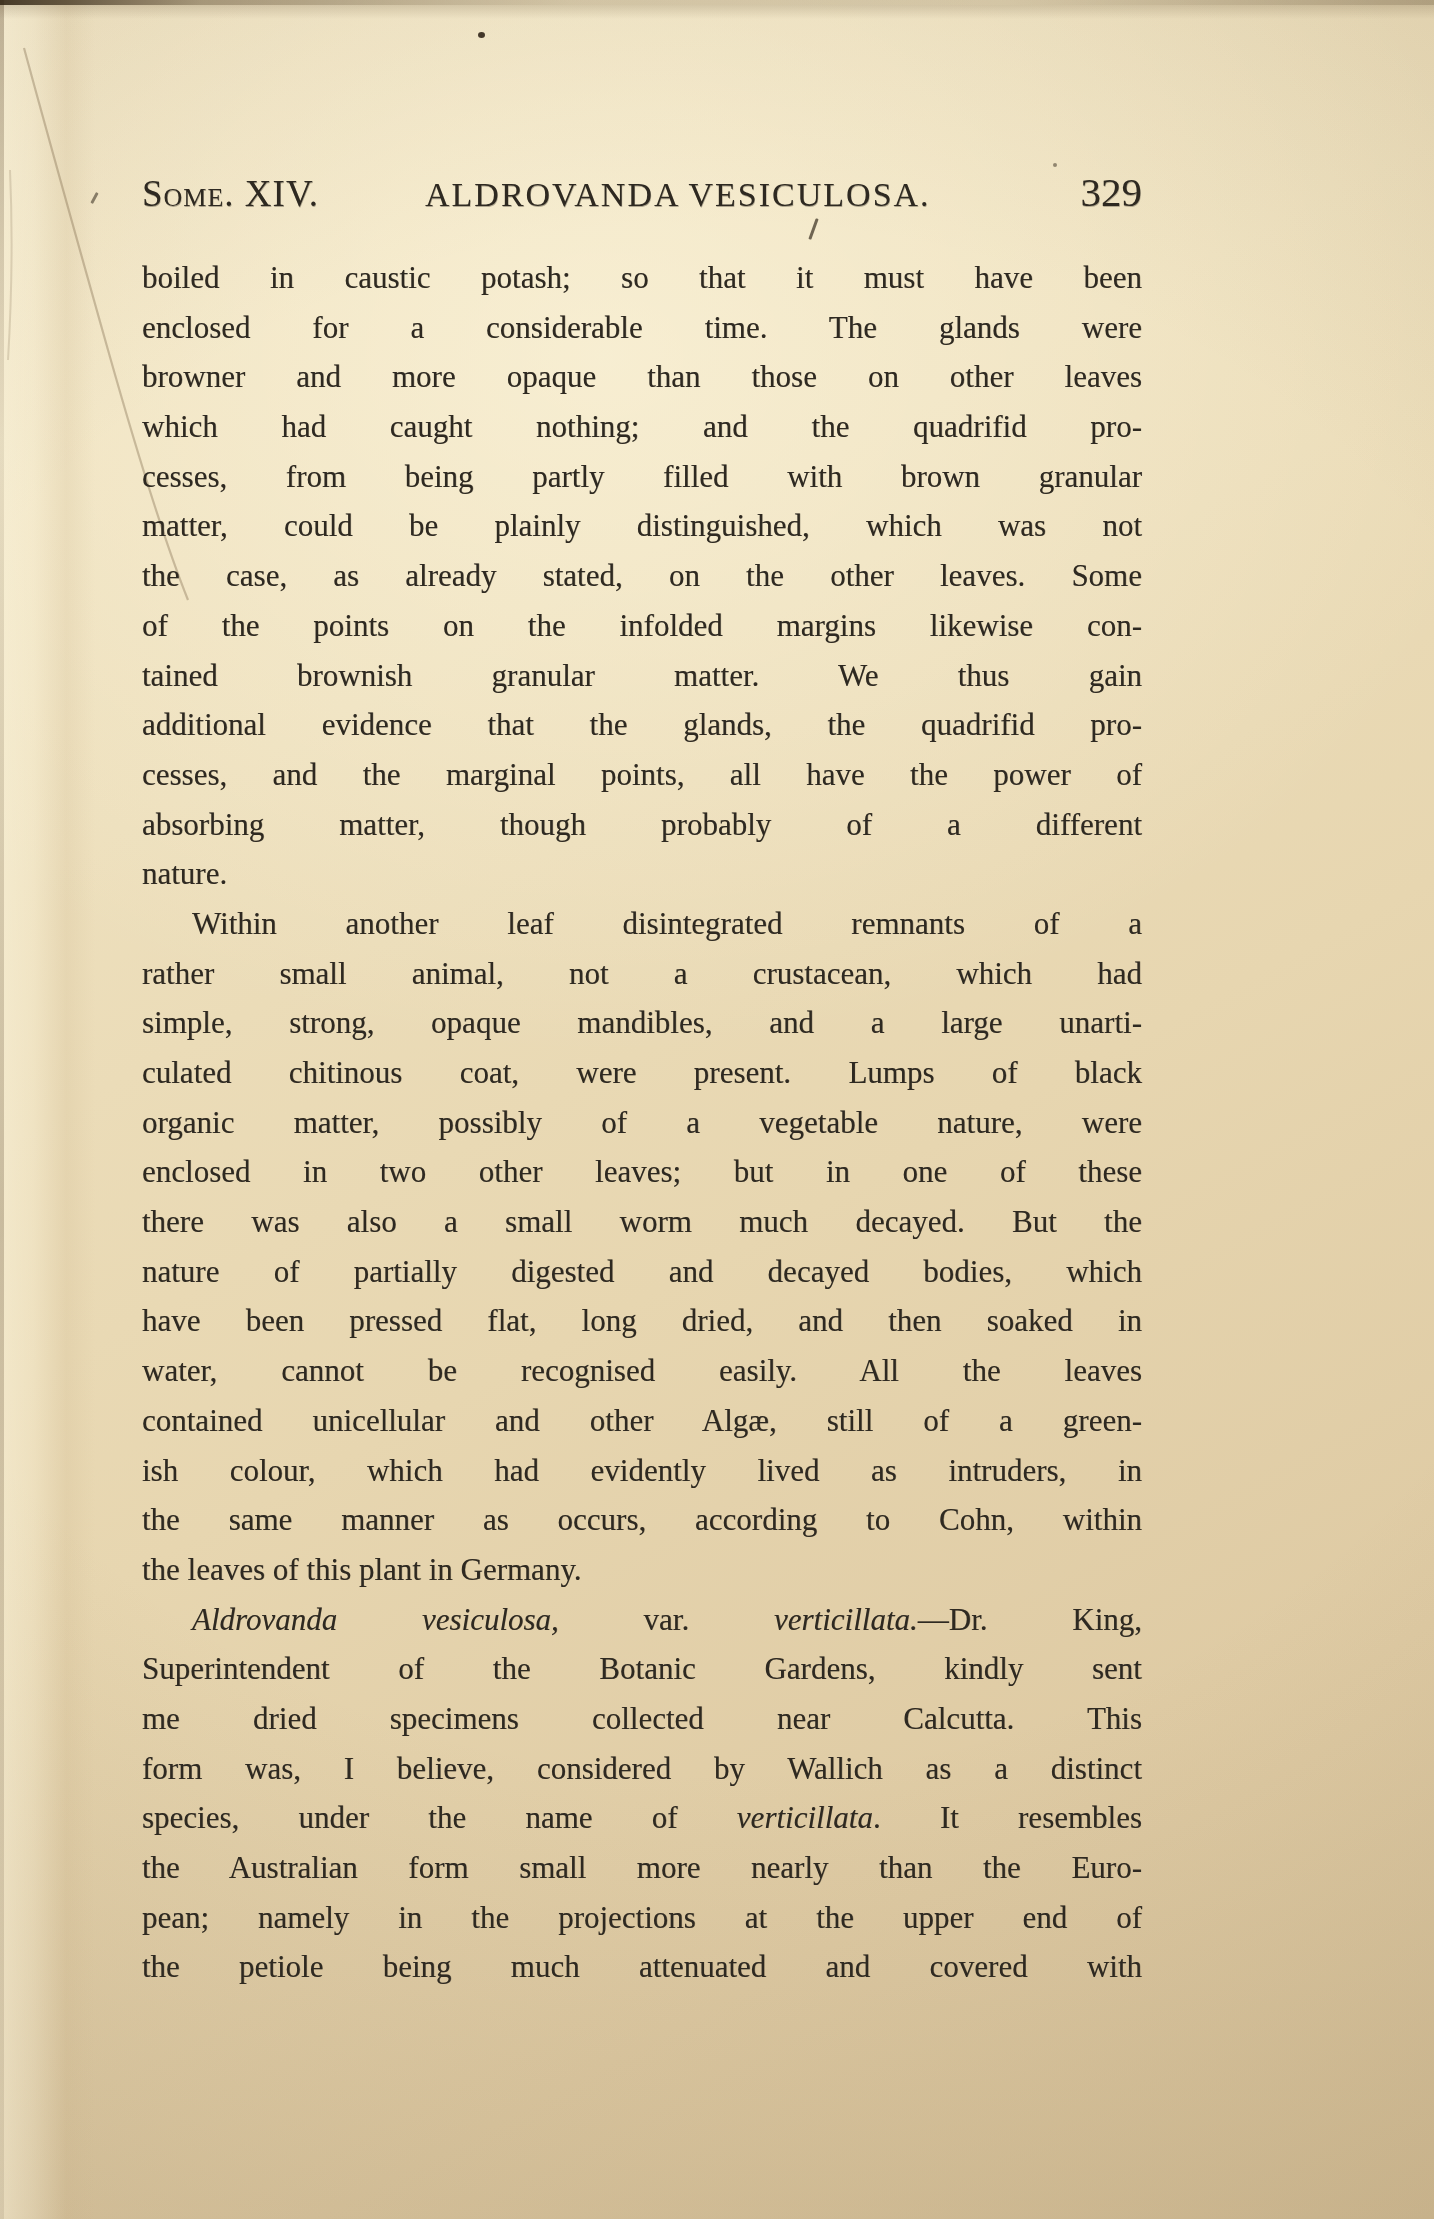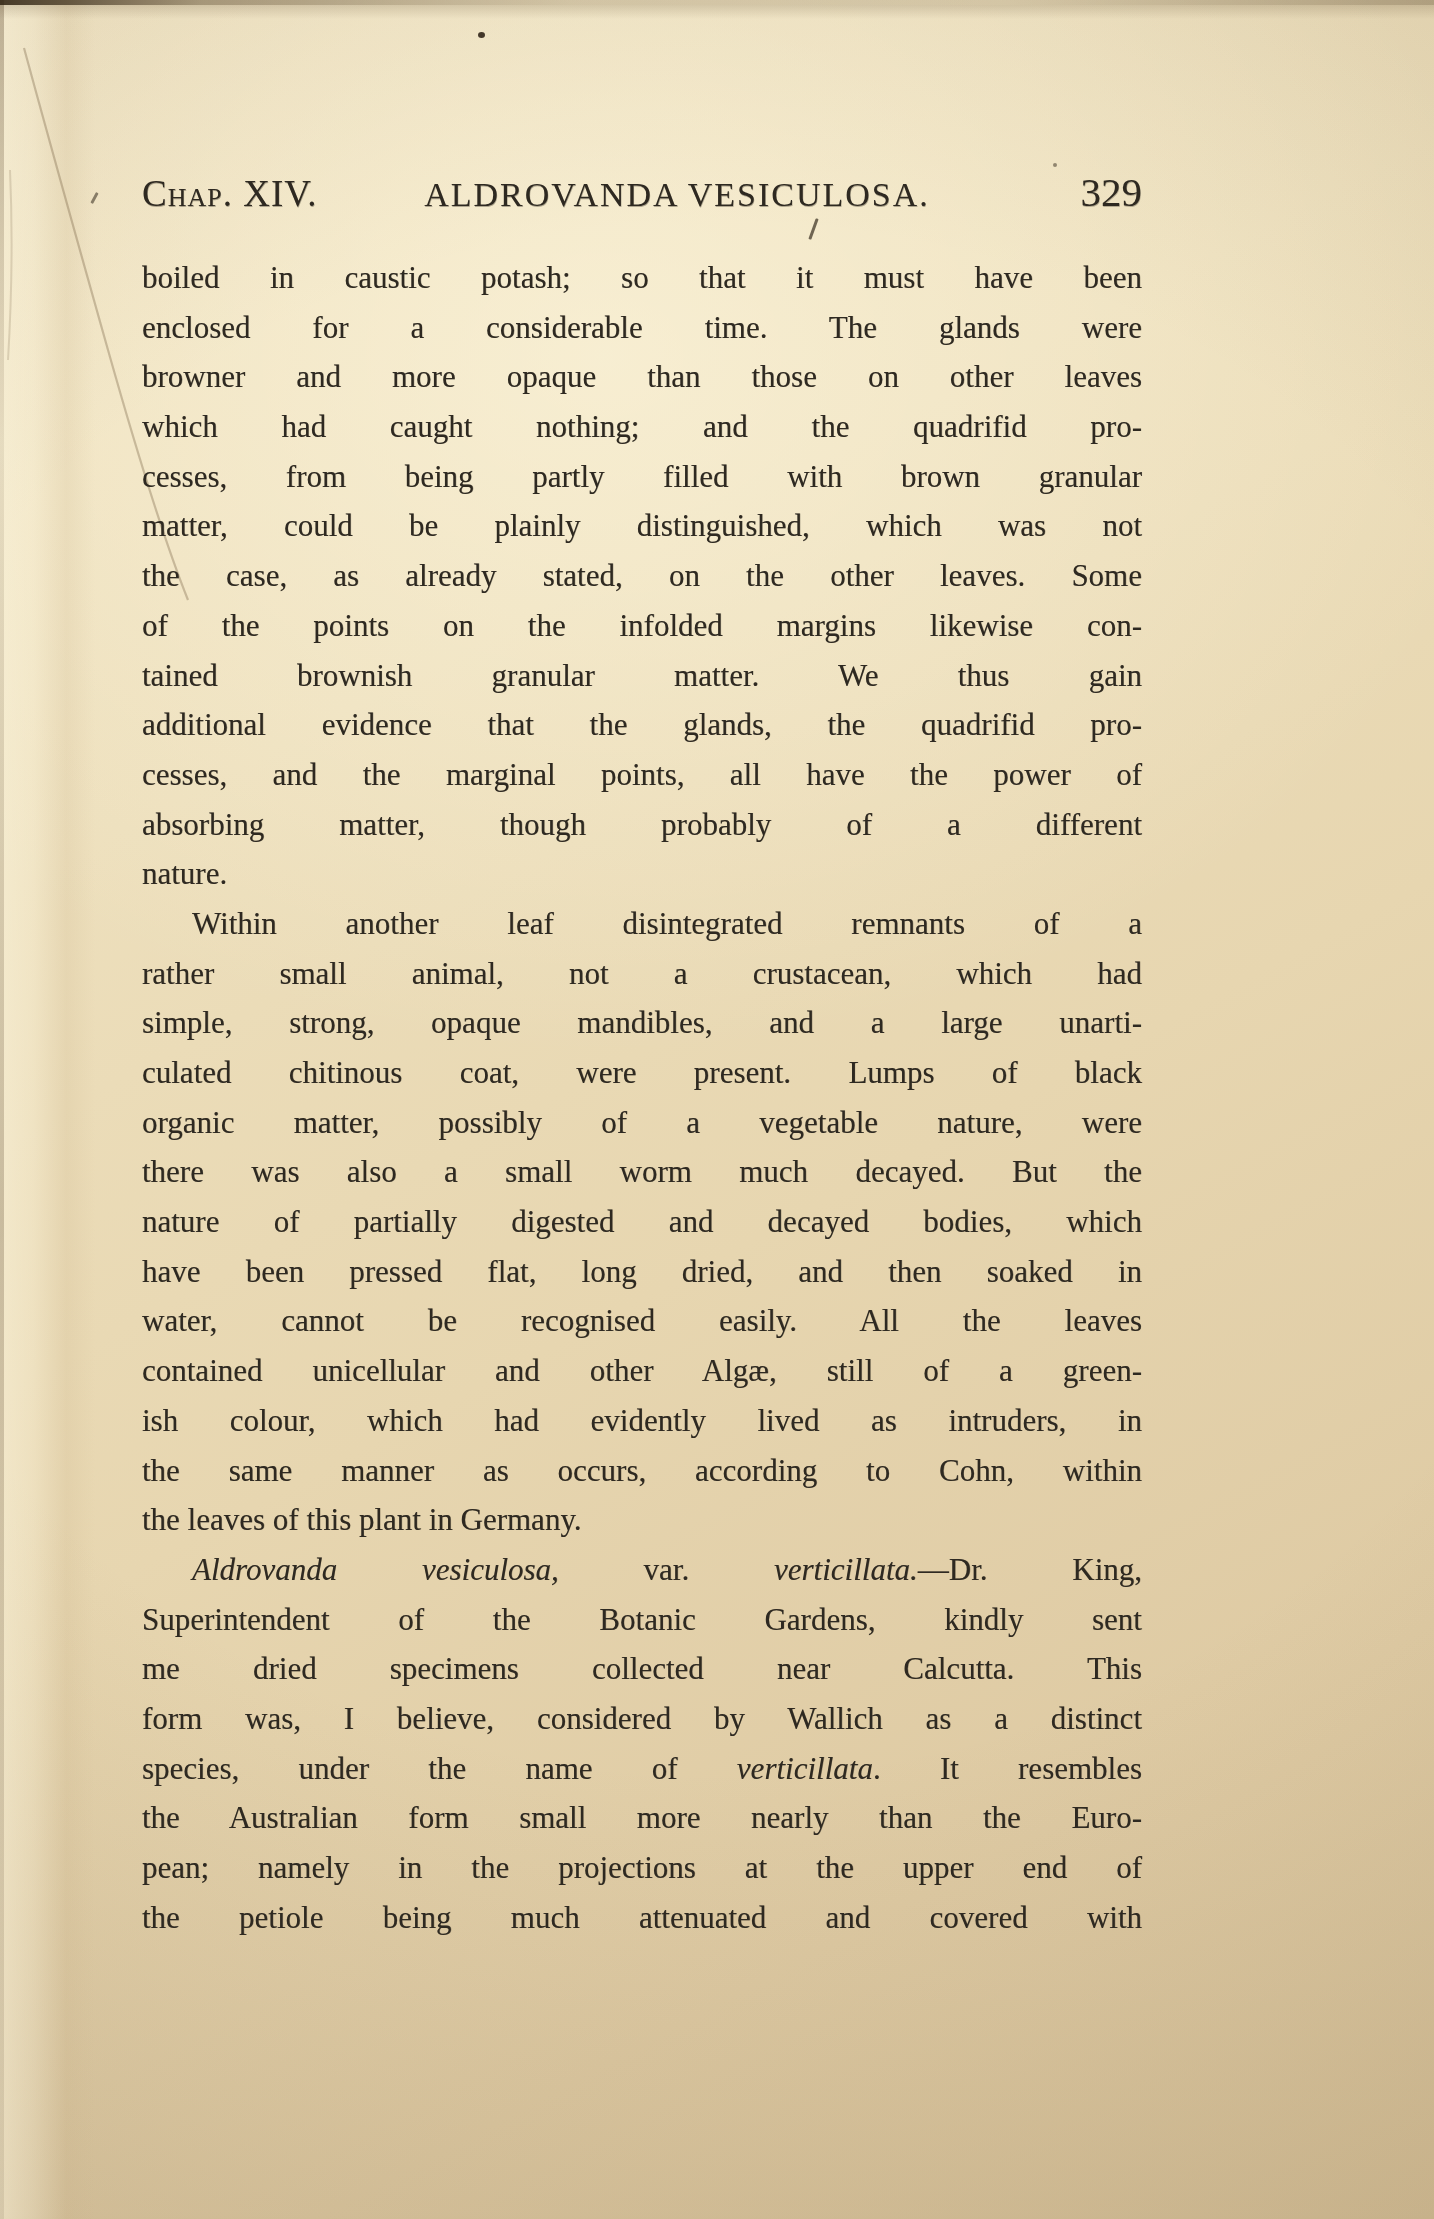--- a/index.html
+++ b/index.html
@@ -148,21 +148,21 @@
     <path d="M 24 48 Q 60 180 108 350 T 188 600" fill="none" stroke="rgba(98,76,48,0.30)" stroke-width="2.2"></path>
     <path d="M 10 170 Q 14 260 8 360" fill="none" stroke="rgba(98,76,48,0.18)" stroke-width="2"></path>
   </svg>
 
   <div class="artifact" style="left:478px; top:32px; width:7px; height:6px;"></div>
   <div class="artifact tick" style="left:93px; top:192px; width:3px; height:12px; transform:rotate(28deg); opacity:0.6;"></div>
   <div class="artifact tick" style="left:812px; top:218px; width:3px; height:22px; transform:rotate(20deg); opacity:0.75;"></div>
   <div class="artifact" style="left:1053px; top:163px; width:4px; height:4px; opacity:0.55;"></div>
 
   <div class="running-head">
-    <span class="chapter">Chap. XIV.</span>
+    <span class="chapter">Some. XIV.</span>
     <span class="running-title">ALDROVANDA VESICULOSA.</span>
     <span class="page-number">329</span>
   </div>
 
   <div class="text-block">
       <div class="line"><span>boiled in caustic potash; so that it must have been</span></div>
       <div class="line"><span>enclosed for a considerable time. The glands were</span></div>
       <div class="line"><span>browner and more opaque than those on other leaves</span></div>
       <div class="line"><span>which had caught nothing; and the quadrifid pro-</span></div>
       <div class="line"><span>cesses, from being partly filled with brown granular</span></div>
@@ -172,20 +172,21 @@
       <div class="line"><span>tained brownish granular matter. We thus gain</span></div>
       <div class="line"><span>additional evidence that the glands, the quadrifid pro-</span></div>
       <div class="line"><span>cesses, and the marginal points, all have the power of</span></div>
       <div class="line"><span>absorbing matter, though probably of a different</span></div>
       <div class="line no-justify"><span>nature.</span></div>
       <div class="line indent"><span>Within another leaf disintegrated remnants of a</span></div>
       <div class="line"><span>rather small animal, not a crustacean, which had</span></div>
       <div class="line"><span>simple, strong, opaque mandibles, and a large unarti-</span></div>
       <div class="line"><span>culated chitinous coat, were present. Lumps of black</span></div>
       <div class="line"><span>organic matter, possibly of a vegetable nature, were</span></div>
+      <div class="line"><span>enclosed in two other leaves; but in one of these</span></div>
       <div class="line"><span>there was also a small worm much decayed. But the</span></div>
       <div class="line"><span>nature of partially digested and decayed bodies, which</span></div>
       <div class="line"><span>have been pressed flat, long dried, and then soaked in</span></div>
       <div class="line"><span>water, cannot be recognised easily. All the leaves</span></div>
       <div class="line"><span>contained unicellular and other Algæ, still of a green-</span></div>
       <div class="line"><span>ish colour, which had evidently lived as intruders, in</span></div>
       <div class="line"><span>the same manner as occurs, according to Cohn, within</span></div>
       <div class="line no-justify"><span>the leaves of this plant in Germany.</span></div>
       <div class="line indent"><span class="it">Aldrovanda vesiculosa,</span><span> var. </span><span class="it">verticillata.</span><span>—Dr. King,</span></div>
       <div class="line"><span>Superintendent of the Botanic Gardens, kindly sent</span></div>

